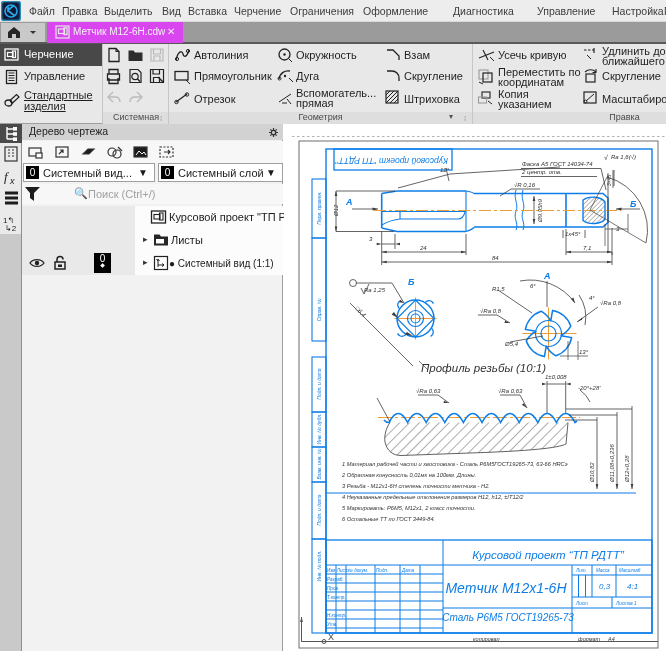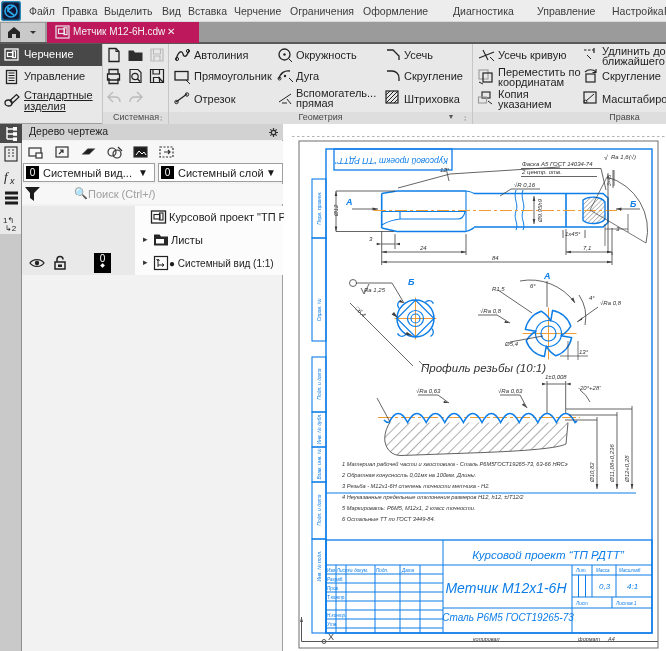--- a/index.html
+++ b/index.html
@@ -7,21 +7,21 @@
 #app { position:relative; width:666px; height:651px; }
 .abs { position:absolute; }
 
 #menubar { left:0; top:0; width:666px; height:22px; background:#ededed; border-bottom:1px solid #d9d9d9; }
 #menubar .mi { position:absolute; top:5px; font-size:10.5px; color:#3c3c3c; white-space:nowrap;text-align:center; }
 #klogo { left:1px; top:1px; width:20px; height:20px; background:#101838; border-radius:3px; box-shadow:0 0 2px 1px #35b6e8 inset; }
 #klogo svg { position:absolute; left:2px; top:2px; }
 
 #tabbar { left:0; top:22px; width:666px; height:22px; background:#9b9b9b; border-bottom:2px solid #595959; }
 #homebtn { left:1px; top:1px; width:44px; height:19px; background:#c9c9c9; }
-#tab1 { left:47px; top:0px; width:152px; height:21px; background:#be185d; color:#f2f2f2; font-size:11px; }
+#tab1 { left:47px; top:0px; width:136px; height:21px; background:#d946ef; color:#f2f2f2; font-size:11px; }
 #tab1 span.lbl { position:absolute; left:26px; top:4px; font-size:10px; }
 #tab1 .x { position:absolute; left:120px; top:4px; font-size:10px; color:#f0f0f0; }
 
 #ribbon { left:0; top:44px; width:666px; height:80px; background:#e8e8e8; border-bottom:1px solid #9f9f9f; }
 .rtab { position:absolute; left:0; width:102px; height:22px; font-size:11px; color:#1f1f1f; }
 .rtab .ic { position:absolute; left:4px; top:3px; }
 .rtab .tx { position:absolute; left:24px; top:4px; }
 #rtab1 { top:0; background:#484848; color:#fff; }
 #rtab2 { top:22px; }
 #rtab3 { top:44px; height:26px; }
@@ -189,21 +189,21 @@
     <div class="rlbl" style="left:296px;top:27px">Дуга</div>
     <svg class="ricon" style="left:277px;top:46px" width="17" height="15" viewBox="0 0 17 15">
         <path d="M2 12 L14 4" stroke="#222" stroke-width="1"></path>
         <path d="M5 13 l5 0" stroke="#222" stroke-width="1"></path>
         <path d="M10 9 l4 5" stroke="#222" stroke-width="1"></path>
       </svg>
     <div class="rlbl" style="left:296px;top:44px">Вспомогатель...<br>прямая</div>
     <svg class="ricon" style="left:385px;top:3px" width="16" height="16" viewBox="0 0 16 16">
         <path d="M2 3 h6 l6 6 v4" fill="none" stroke="#222" stroke-width="1.3"></path>
       </svg>
-    <div class="rlbl" style="left:404px;top:6px">Усечь</div>
+    <div class="rlbl" style="left:404px;top:6px">Взам</div>
     <svg class="ricon" style="left:385px;top:24px" width="16" height="16" viewBox="0 0 16 16">
         <path d="M2 3 h5 c4 0 7 3 7 7 v3" fill="none" stroke="#222" stroke-width="1.3"></path>
       </svg>
     <div class="rlbl" style="left:404px;top:27px">Скругление</div>
     <svg class="ricon" style="left:384px;top:45px" width="17" height="17" viewBox="0 0 17 17">
         <rect x="2" y="2" width="12" height="12" fill="none" stroke="#222" stroke-width="1.2"></rect>
         <path d="M2 6 l4 -4 M2 10 l8 -8 M2 14 l12 -12 M6 14 l8 -8 M10 14 l4 -4" stroke="#222" stroke-width="1"></path>
       </svg>
     <div class="rlbl" style="left:404px;top:50px">Штриховка</div>
     <div class="seclbl" style="left:169px;width:303px">Геометрия</div>

